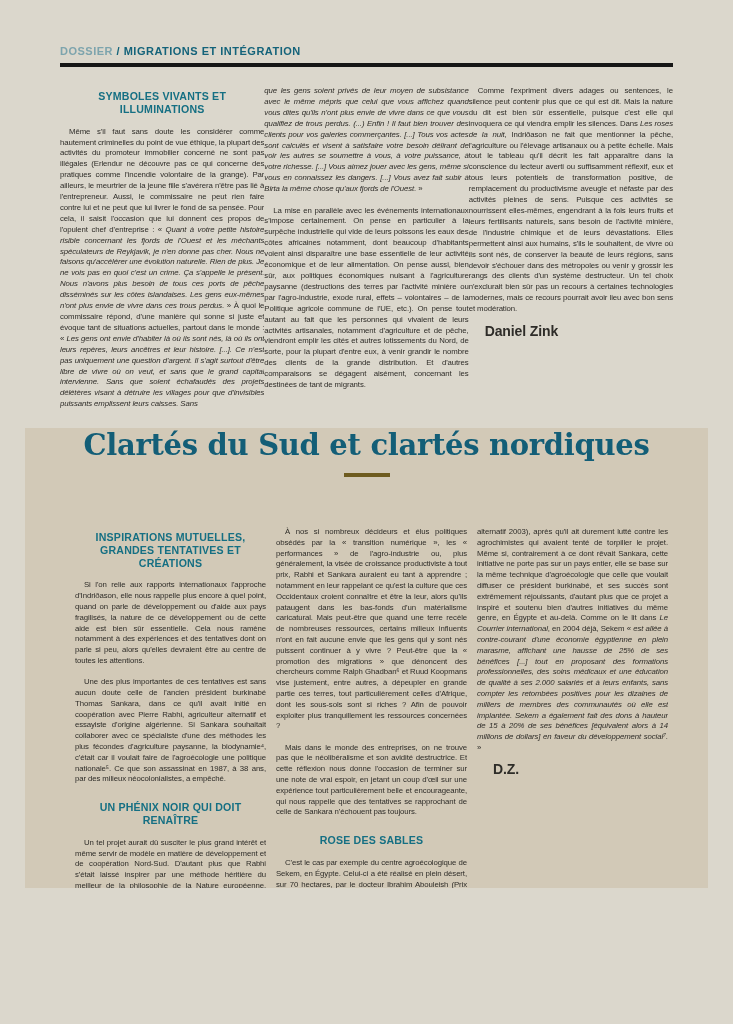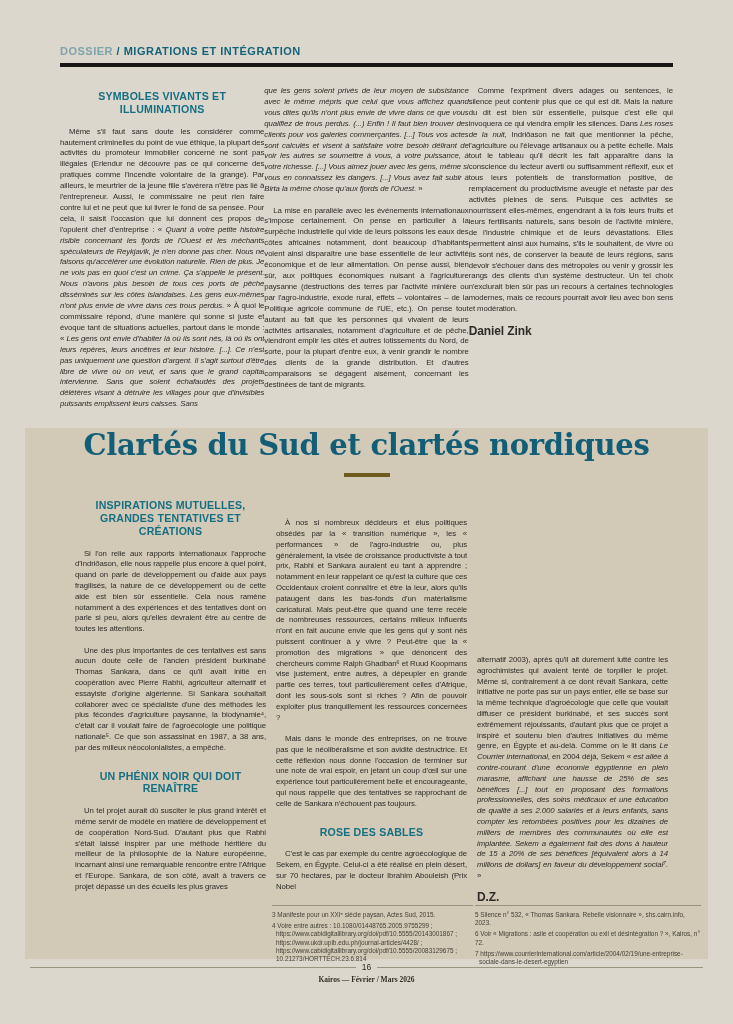--- a/index.html
+++ b/index.html
@@ -1,45 +1,45 @@
 <!DOCTYPE html>
 <html><head>
 <meta charset="utf-8">
 <style>
   html,body { margin:0; padding:0; background:#dbd7cc; }
   .page {
-    position:relative; width:733px; height:1024px; overflow:hidden;
+    position:relative; width:733px; height:888px; overflow:hidden;
     background:#dbd7cc; font-family:"Liberation Sans", sans-serif; color:#2e2c28;
   }
   
   .kicker-row { position:absolute; left:60px; top:45px; font-size:11px; letter-spacing:0.5px; white-space:nowrap; }
   .kicker { color:#7da4ad; font-weight:bold; }
   .kicker-title { color:#14637a; font-weight:bold; }
   .header-rule { position:absolute; left:60px; top:63px; width:613px; height:4px; background:#161616; }
   
   .cols-top { position:absolute; left:60px; top:86px; width:613px; height:342px; display:flex; }
   .col { flex:1; overflow:hidden; text-align:justify; font-size:7.8px; line-height:10.9px; letter-spacing:-0.1px; }
   .col-heading {
     font-size:10.6px; line-height:12.8px; font-weight:bold; color:#156f83;
     text-align:center; margin:4px 6px 11px; letter-spacing:0.2px;
   }
   .col-heading.mid { margin-top:16px; }
   .para { margin:0 0 10.5px; text-indent:9px; }
   .para.noindent { text-indent:0; }
   .it { font-style:italic; }
-  .signature { font-weight:bold; margin:10px 0 0; font-size:12px; }
+  .signature { font-weight:bold; margin:10px 16px 0; font-size:14px; }
   
   .panel { position:absolute; left:25px; top:428px; width:683px; height:531px; background:#d2c9b7; }
   .panel-title {
     margin:0; text-align:center;
     font-family:"DejaVu Serif", serif; font-weight:bold; font-size:29px;
     color:#135e77; letter-spacing:-0.3px;
   }
   .panel-rule { width:46px; height:4px; background:#6e5b1f; margin:11px auto 0; }
-  .cols-bottom { position:absolute; left:50px; top:99px; width:593px; height:376px; display:flex; gap:10px;align-items:flex-end; }
+  .cols-bottom { position:absolute; left:50px; top:99px; width:593px; height:376px; display:flex; gap:10px; }
   .cols-bottom .col { line-height:10.8px; }
   
   .fn { position:absolute; border-top:1px solid #95907f; font-size:6.4px; line-height:8.2px; color:#454139; padding-top:5px; text-align:left; }
   .fn-left { left:247px; top:477px; width:201px; }
   .fn-right { left:450px; top:477px; width:226px; }
   .footnote { margin-bottom:3px; }
   .fn-line { display:block; }
   .fn-line.cont { padding-left:4px; }
   
   .footer { position:absolute; left:30px; top:962px; width:673px; }

